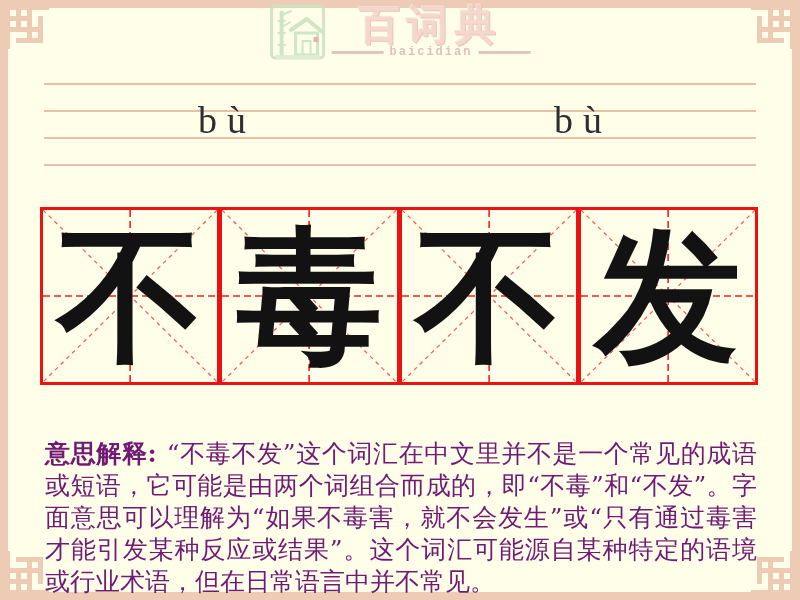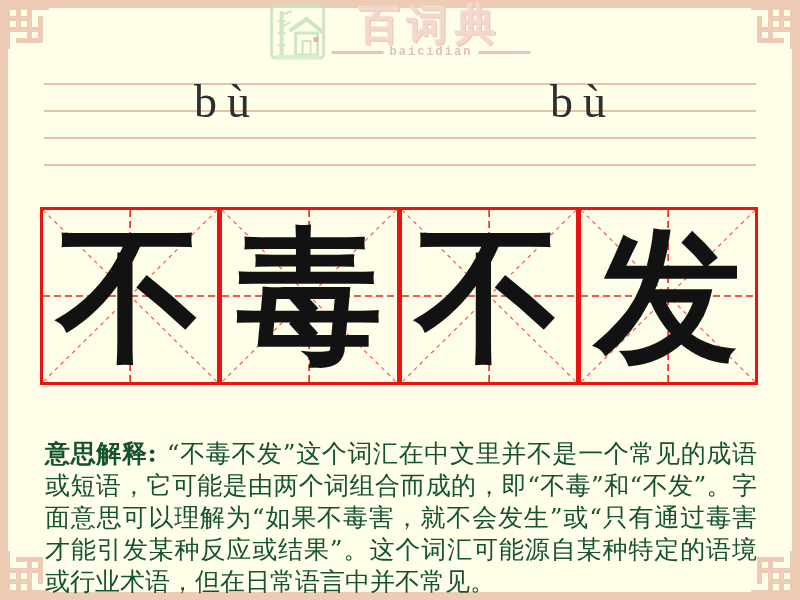--- a/index.html
+++ b/index.html
@@ -60,22 +60,22 @@
   .ruled-line.l2 { top:27px; }
   .ruled-line.l3 { top:54px; }
   .ruled-line.l4 { top:81px; }
   .pinyin-row {
     position:absolute; left:0; top:-10px; width:100%; height:66px;
     display:flex;
   }
   .pinyin-cell {
     flex:1; display:flex; justify-content:center; align-items:flex-end;
     font-family:"Liberation Serif", serif;
-    font-size:46px; color:#2e2e33; letter-spacing:10px;
-    line-height:1; padding-bottom:14px;
+    font-size:38px; color:#2e2e33; letter-spacing:10px;
+    line-height:1; padding-bottom:0;
     text-indent:10px; 
   }
 
   
   .hanzi-row {
     position:absolute; left:40px; top:207px; width:718px; height:178px;
     display:flex;
   }
   .hanzi-box {
     flex:1; position:relative;
@@ -90,21 +90,21 @@
     display:flex; align-items:center; justify-content:center;
     font-family:"DejaVu Serif", serif;
     font-size:146px; line-height:1; font-weight:bold;
     color:#121212;
   }
 
   
   .explanation {
     position:absolute; left:45px; top:438px; width:712px;
     font-size:25px; line-height:32px;
-    color:#14532d; text-align:justify;
+    color:#701a75; text-align:justify;
     font-family:"DejaVu Serif", serif;
     margin:0;
   }
   .explanation .label { font-weight:bold; margin-right:10px; }
 </style>
 </head>
 <body>
 
 <div class="page">
 

